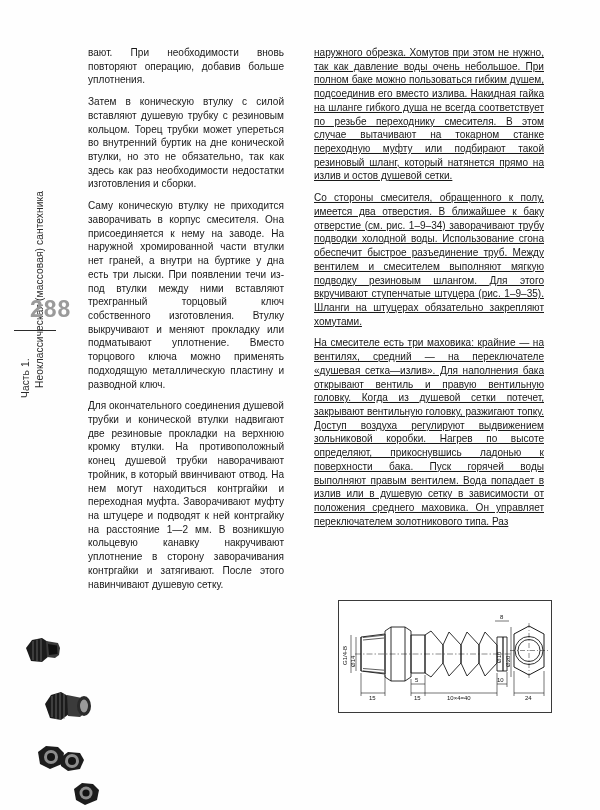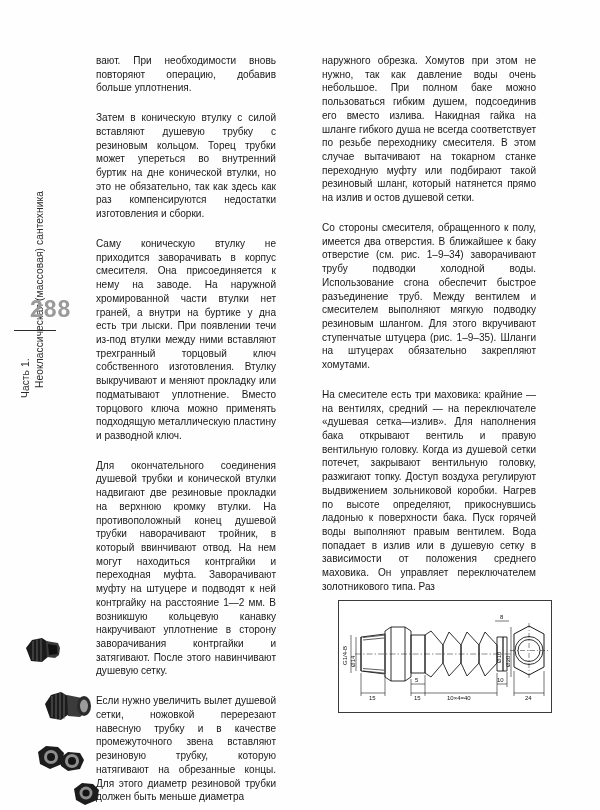--- a/index.html
+++ b/index.html
@@ -71,23 +71,23 @@
     position: absolute;
     top: 38px;
     font-size: 10.05px;
     line-height: 13.72px;
     text-align: justify;
     text-justify: inter-word;
     color: #181818;
     hyphens: manual;
   }
   #col-left  { left: 80px;  width: 212px; }
-  #col-right { left: 306px; width: 246px; }
+  #col-right { left: 306px; width: 246px; text-decoration: underline; }
   .column p {
-    margin: 16px;
+    margin: 8px;
     text-indent: 0;
   }
   .column p + p { margin-top: 0px; }
 
   
   #figure-box {
     position: absolute;
     left: 338px;
     top: 600px;
     width: 214px;
@@ -169,24 +169,23 @@
       <g fill="#1c1c1c">
         <path d="M4 11 L12 5 L23 6 L29 12 L27 22 L15 27 L6 22 Z"></path>
         <ellipse cx="16" cy="15" rx="6.5" ry="6.5" fill="#8d8d8d"></ellipse>
         <ellipse cx="16" cy="15" rx="3.6" ry="3.6" fill="#141414"></ellipse>
       </g>
     </svg>
   </div>
 
   <div class="column" id="col-left">
     <p>вают. При необходимости вновь повторяют операцию, добавив больше уплотнения.</p>
-    <p>Затем в коническую втулку с силой вставляют душевую трубку с резиновым кольцом. Торец трубки может упереться во внутренний буртик на дне конической втулки, но это не обязательно, так как здесь как раз компенсируются недостатки изготовления и сборки.</p>
+    <p>Затем в коническую втулку с силой вставляют душевую трубку с резиновым кольцом. Торец трубки может упереться во внутренний буртик на дне конической втулки, но это не обязательно, так как здесь как раз необходимости недостатки изготовления и сборки.</p>
     <p>Саму коническую втулку не приходится заворачивать в корпус смесителя. Она присоединяется к нему на заводе. На наружной хромированной части втулки нет граней, а внутри на буртике у дна есть три лыски. При появлении течи из-под втулки между ними вставляют трехгранный торцовый ключ собственного изготовления. Втулку выкручивают и меняют прокладку или подматывают уплотнение. Вместо торцового ключа можно применять подходящую металлическую пластину и разводной ключ.</p>
     <p>Для окончательного соединения душевой трубки и конической втулки надвигают две резиновые прокладки на верхнюю кромку втулки. На противоположный конец душевой трубки наворачивают тройник, в который ввинчивают отвод. На нем могут находиться контргайки и переходная муфта. Заворачивают муфту на штуцере и подводят к ней контргайку на расстояние 1—2 мм. В возникшую кольцевую канавку накручивают уплотнение в сторону заворачивания контргайки и затягивают. После этого навинчивают душевую сетку.</p>
-    <p>Если нужно увеличить вылет душевой сетки, ножовкой перерезают навесную трубку и в качестве промежуточного звена вставляют резиновую трубку, которую натягивают на обрезанные концы. Для этого диаметр резиновой трубки должен быть меньше диаметра</p>
   </div>
 
   <div class="column" id="col-right">
     <p>наружного обрезка. Хомутов при этом не нужно, так как давление воды очень небольшое. При полном баке можно пользоваться гибким душем, подсоединив его вместо излива. Накидная гайка на шланге гибкого душа не всегда соответствует по резьбе переходнику смесителя. В этом случае вытачивают на токарном станке переходную муфту или подбирают такой резиновый шланг, который натянется прямо на излив и остов душевой сетки.</p>
     <p>Со стороны смесителя, обращенного к полу, имеется два отверстия. В ближайшее к баку отверстие (см. рис. 1–9–34) заворачивают трубу подводки холодной воды. Использование сгона обеспечит быстрое разъединение труб. Между вентилем и смесителем выполняют мягкую подводку резиновым шлангом. Для этого вкручивают ступенчатые штуцера (рис. 1–9–35). Шланги на штуцерах обязательно закрепляют хомутами.</p>
     <p>На смесителе есть три маховика: крайние — на вентилях, средний — на переключателе «душевая сетка—излив». Для наполнения бака открывают вентиль и правую вентильную головку. Когда из душевой сетки потечет, закрывают вентильную головку, разжигают топку. Доступ воздуха регулируют выдвижением зольниковой коробки. Нагрев по высоте определяют, прикоснувшись ладонью к поверхности бака. Пуск горячей воды выполняют правым вентилем. Вода попадает в излив или в душевую сетку в зависимости от положения среднего маховика. Он управляет переключателем золотникового типа. Раз</p>
   </div>
 
   <div id="figure-box">
     <svg id="figure-svg" width="212" height="111" viewBox="0 0 212 111">

